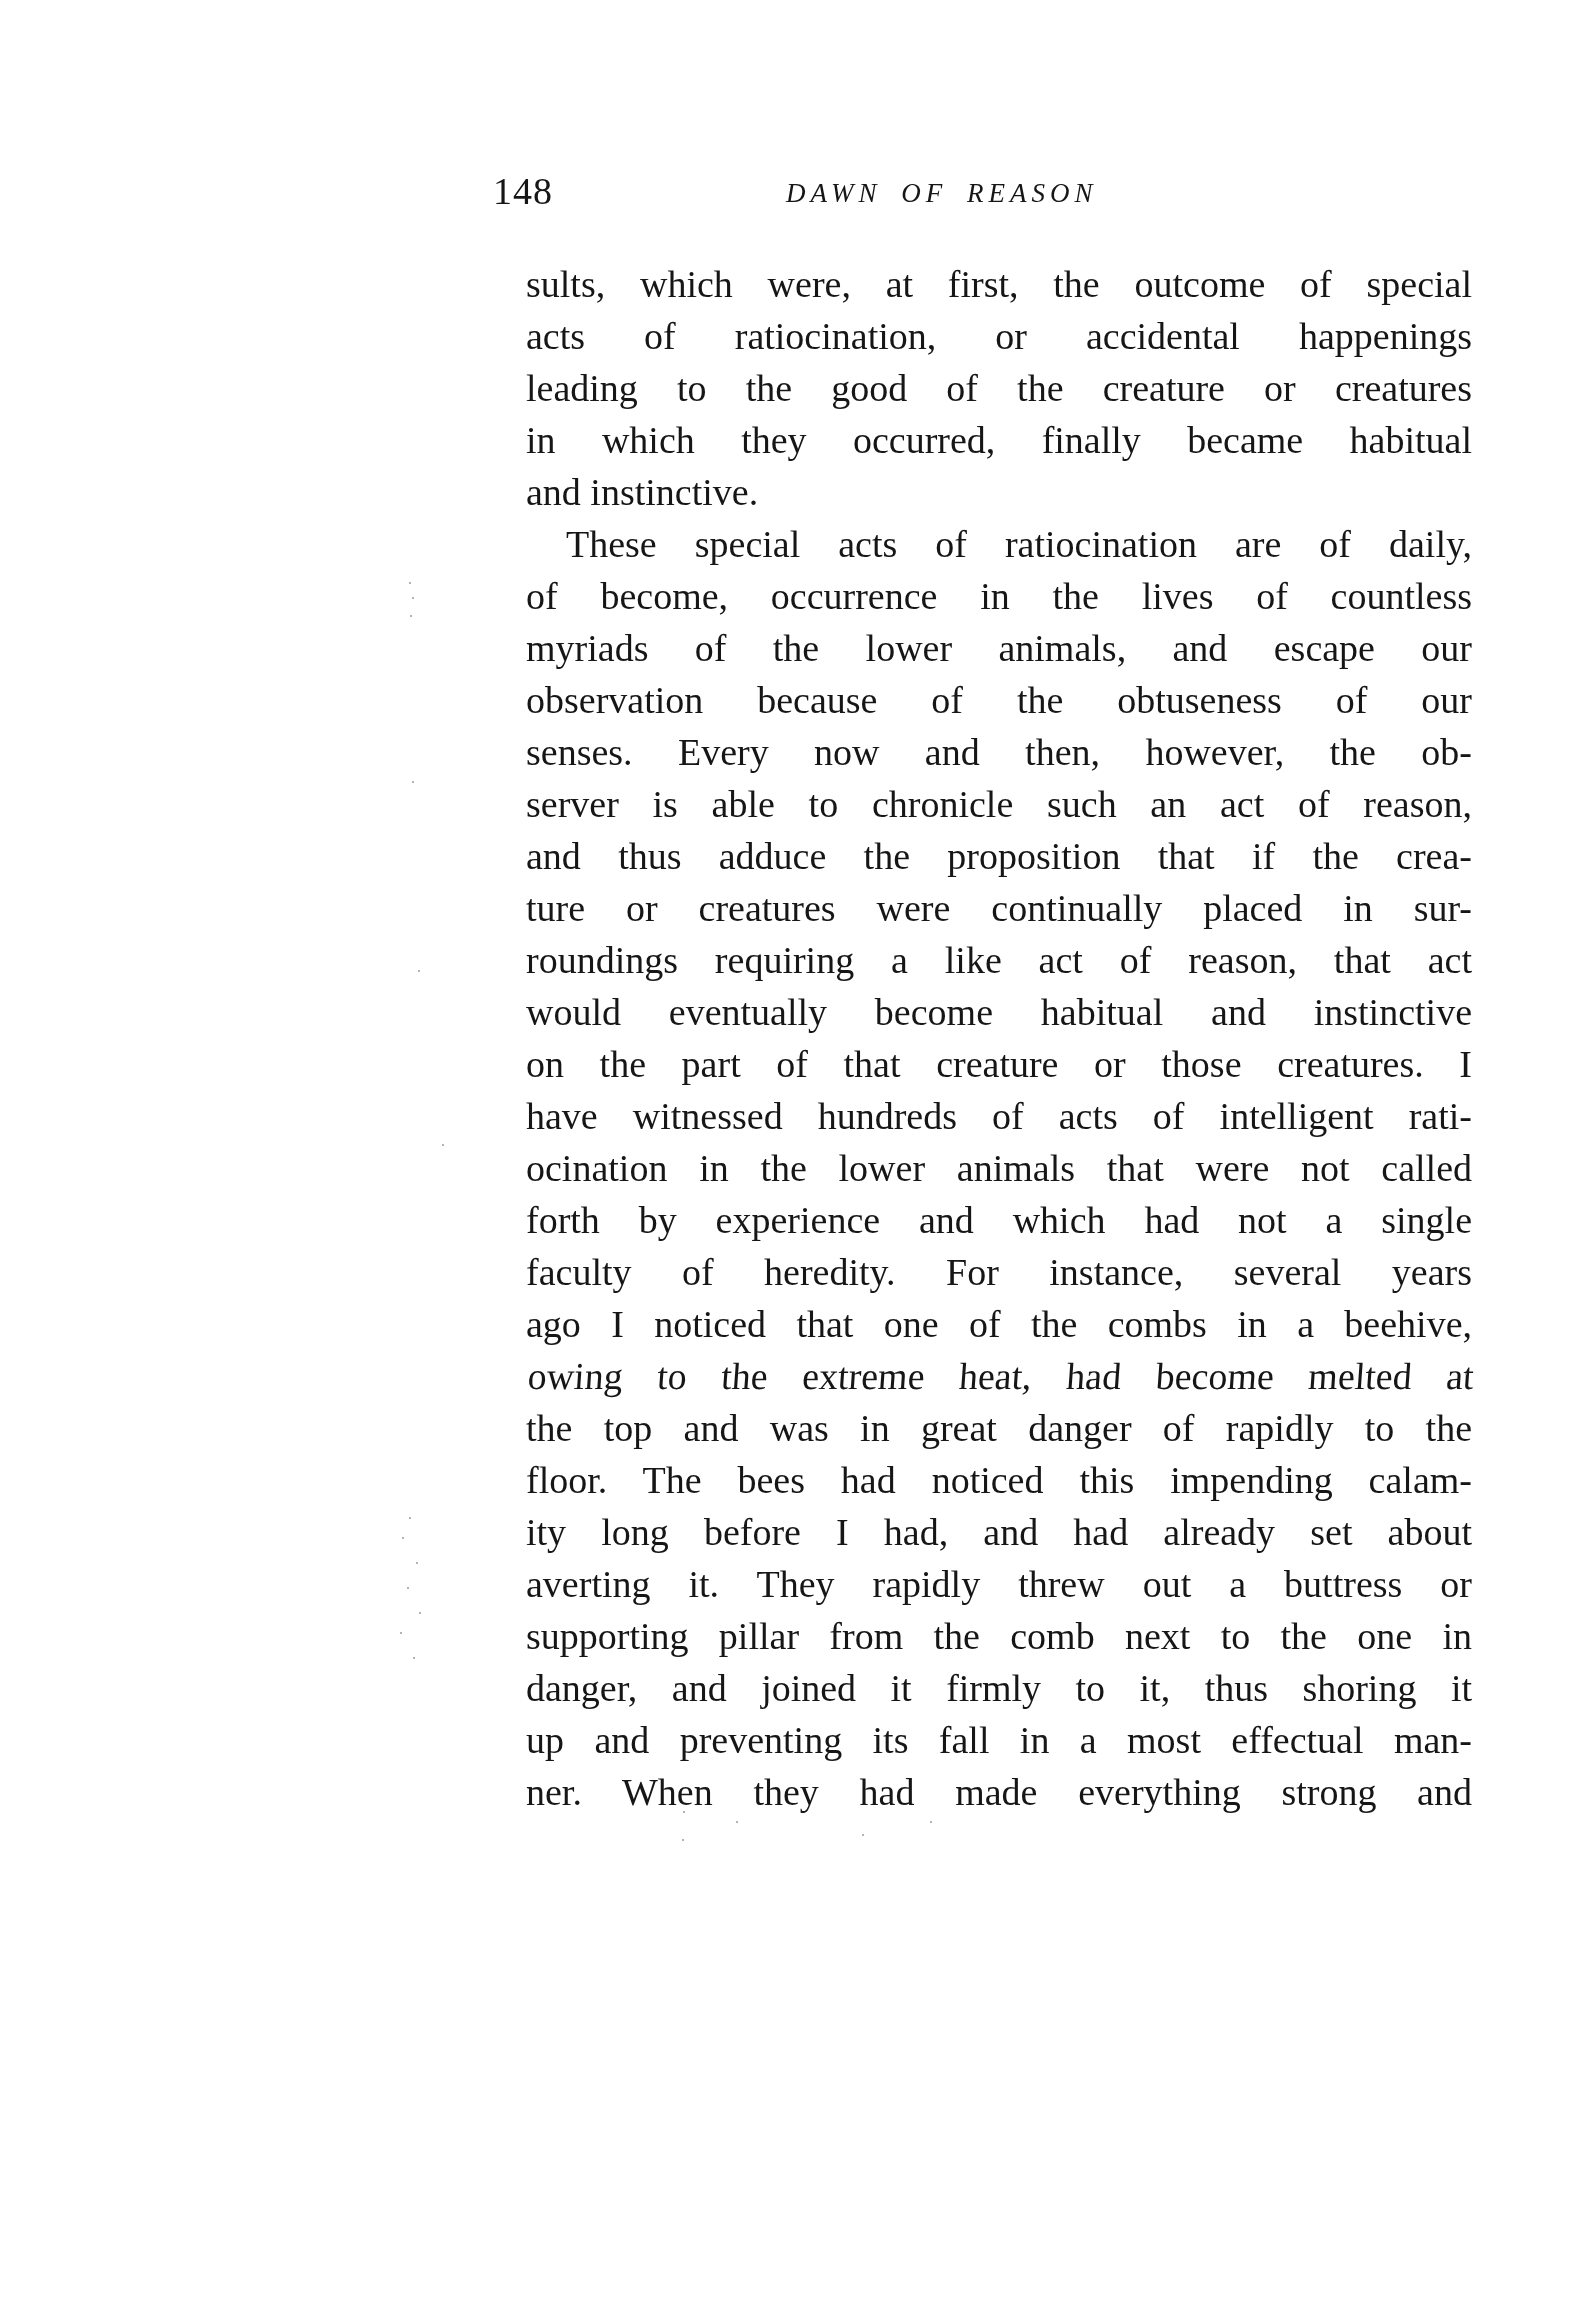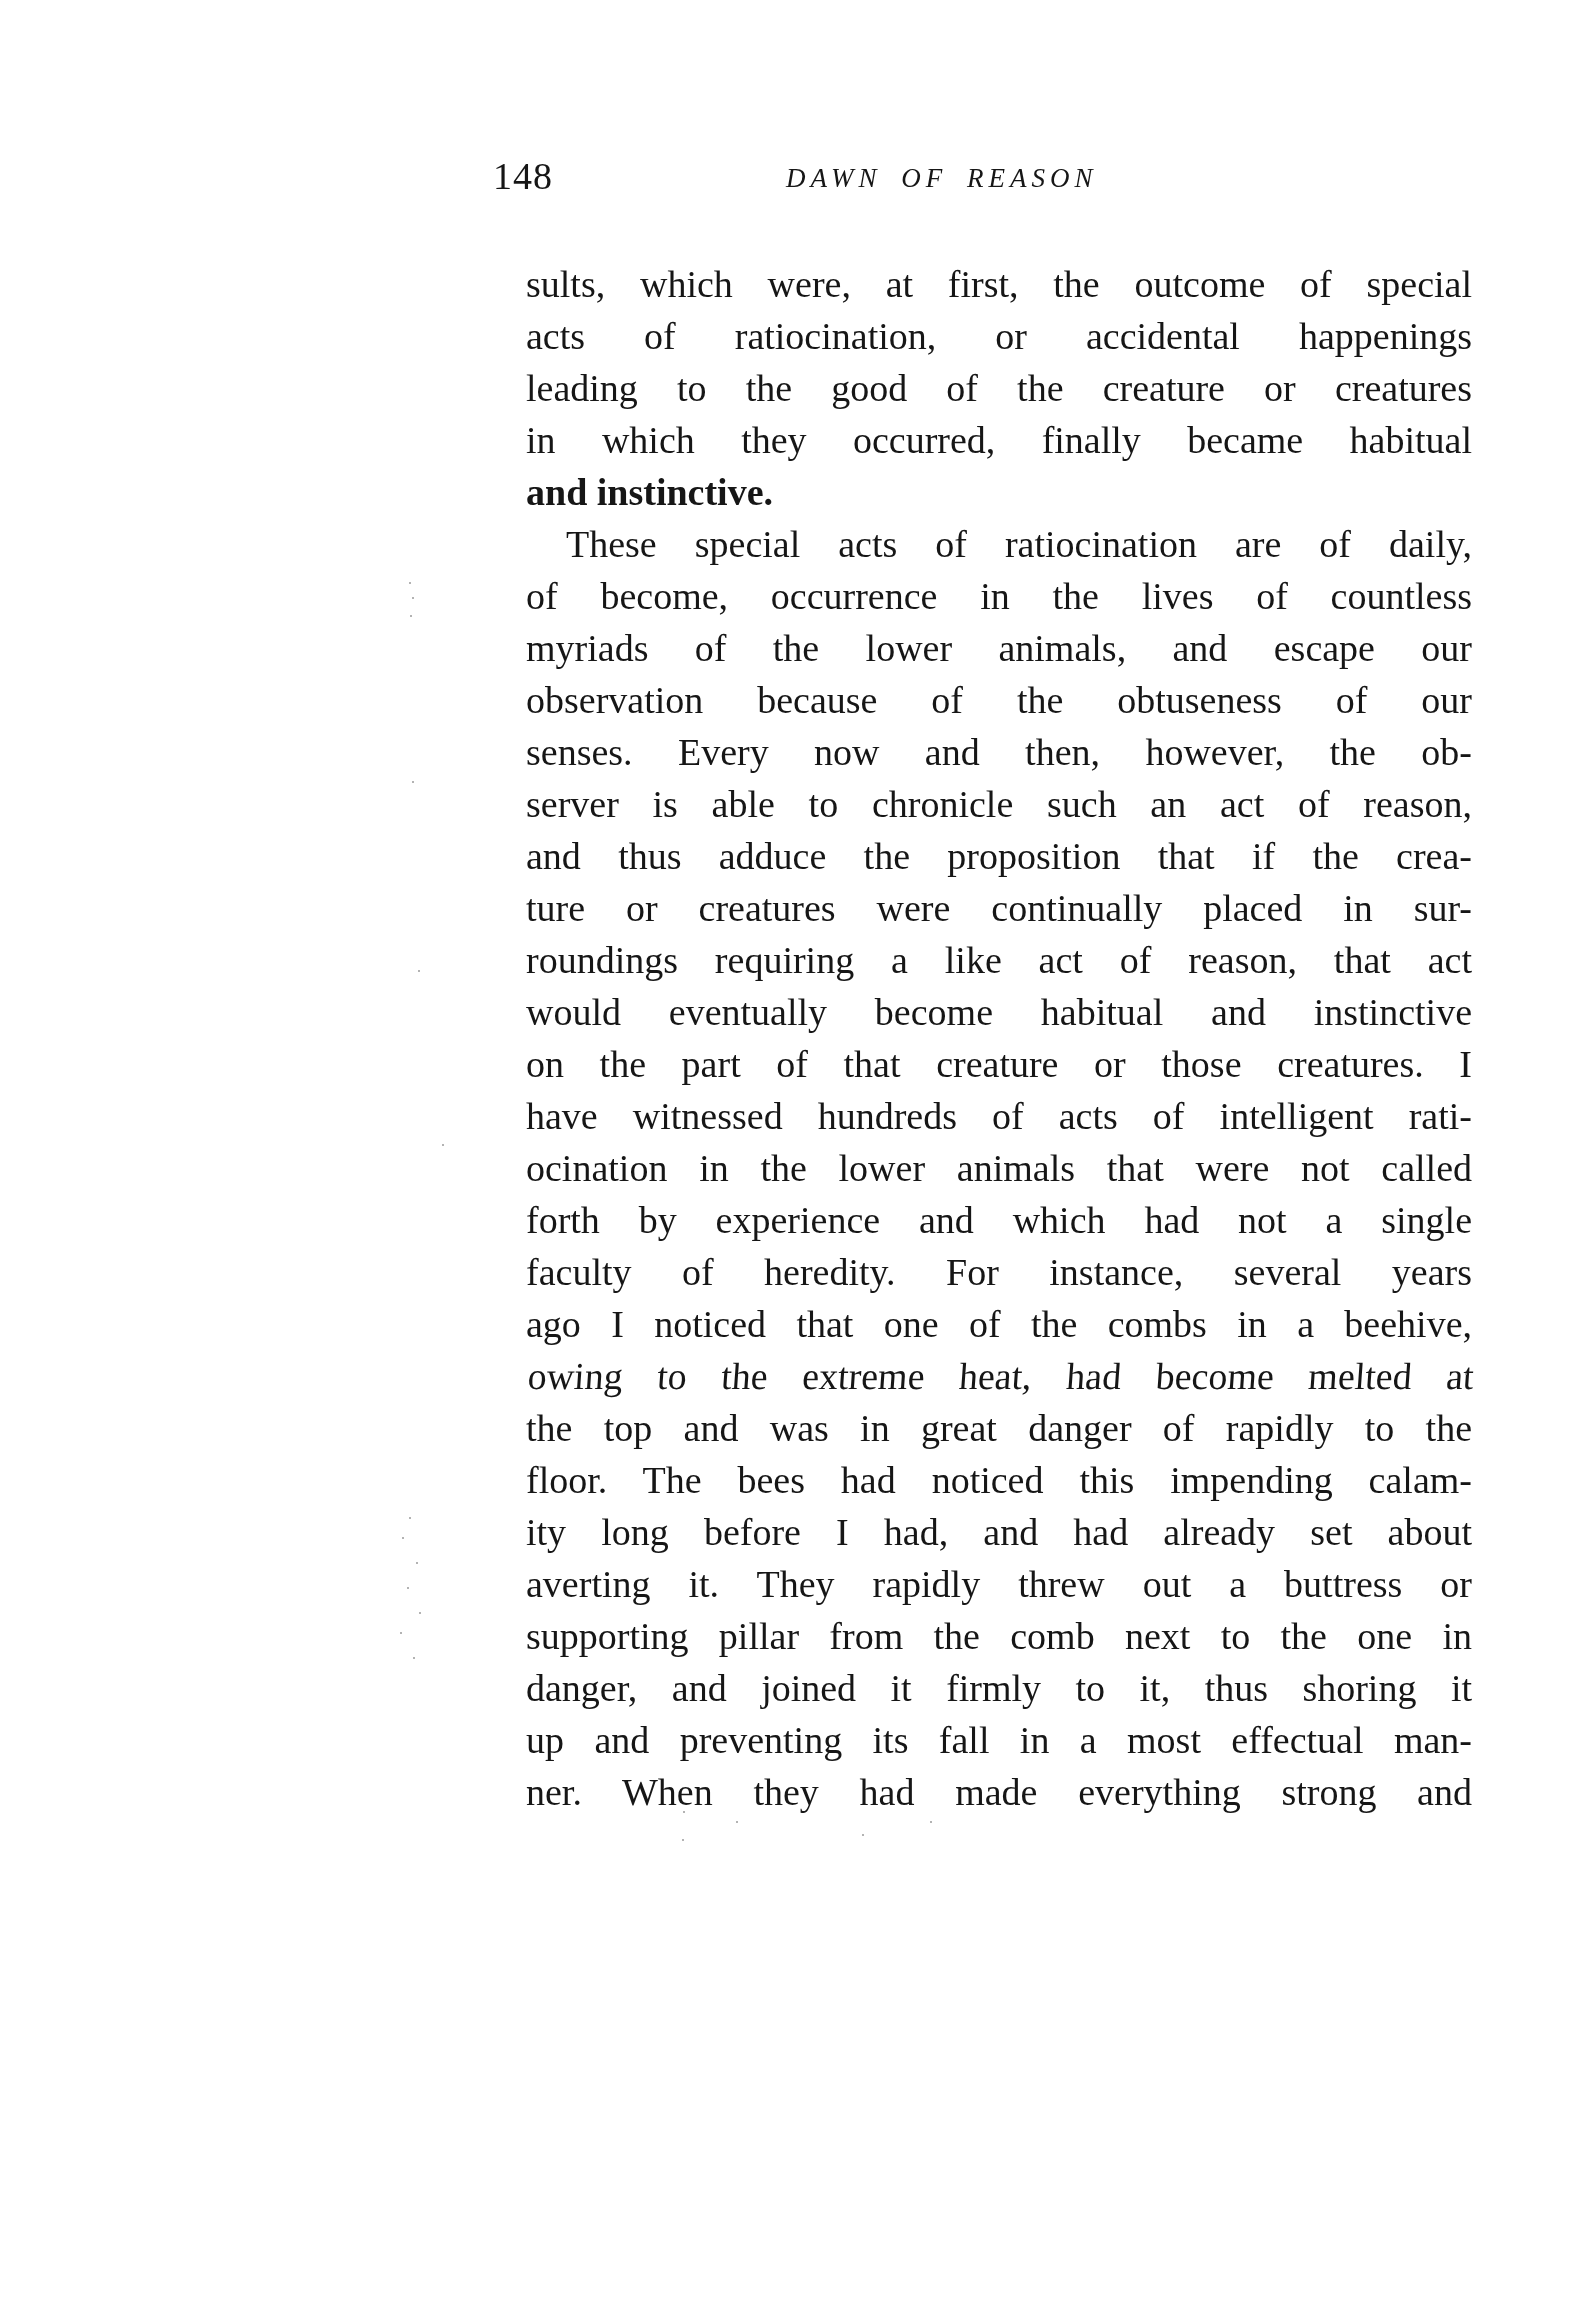--- a/index.html
+++ b/index.html
@@ -18,21 +18,21 @@
   .page {
     position: absolute;
     left: 0; top: 0;
     width: 1582px;
     height: 2314px;
     background: #ffffff;
   }
   .running-head {
     position: absolute;
     left: 490px;
-    top: 154px;
+    top: 169px;
     width: 946px;
     height: 44px;
   }
   .page-number {
     position: absolute;
     left: 3px;
     top: 0;
     font-size: 38px;
     line-height: 44px;
     letter-spacing: 1px;
@@ -59,21 +59,20 @@
     height: 52px;
     font-size: 38px;
     line-height: 52px;
     text-align: justify;
     text-align-last: justify;
     white-space: nowrap;
     overflow: visible;
   }
   .line.last-of-para {
     text-align-last: left;
-    font-weight: bold;
   }
   .line.indent {
     padding-left: 40px;
   }
   .line.skew {
     transform: skewX(-4deg);
     transform-origin: left bottom;
   }
   .line .bold {
     font-weight: normal;

